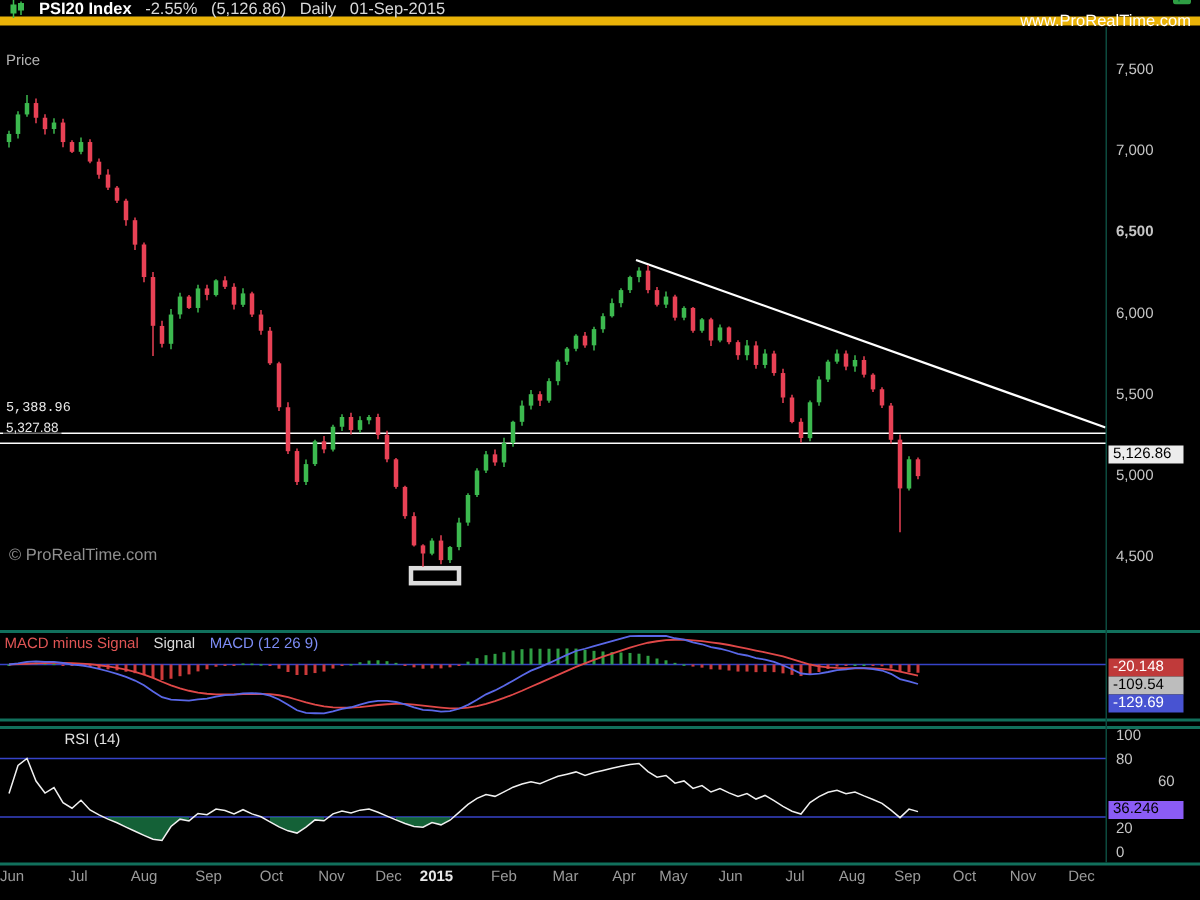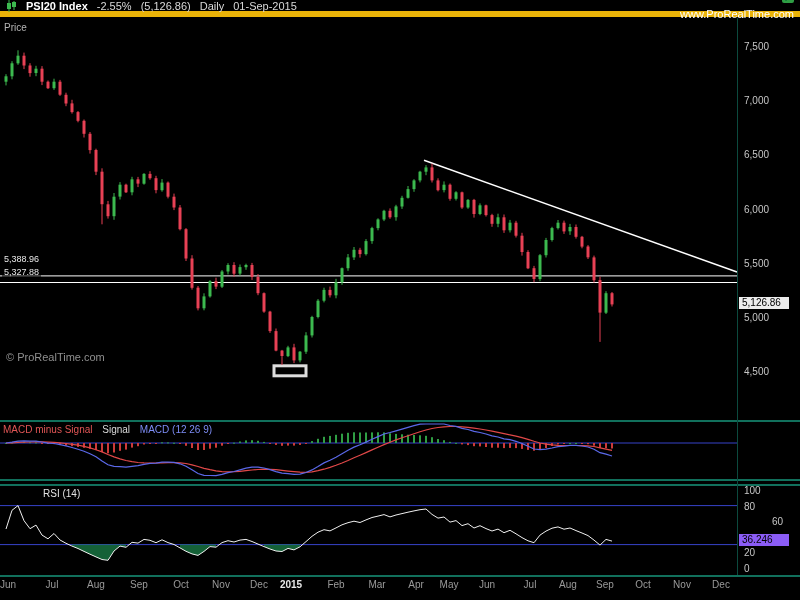--- a/index.html
+++ b/index.html
@@ -6,21 +6,21 @@
   #app{position:relative;width:800px;height:600px;background:#000;overflow:hidden;
        font-family:"Liberation Sans",sans-serif;-webkit-font-smoothing:antialiased;}
   
   .topbar{position:absolute;left:0;top:0;width:800px;height:17px;background:#000;
           border-bottom:6px solid #eab308;display:flex;align-items:center;gap:9px;
           padding:0 6px;box-sizing:border-box;font-size:11px;color:#d8d8d8;}
   .tb-sym{color:#fff;font-weight:bold;}
   .tb-right{margin-left:auto;display:flex;align-items:flex-end;gap:5px;font-weight:normal;color:#fff;flex-direction:column;}
   
   .panel{position:absolute;left:0;background:#000;}
-  #price-panel{top:18px;width:738px;height:351px;}
+  #price-panel{top:31px;width:738px;height:351px;}
   #macd-panel{top:423px;width:738px;height:56px;}
   #rsi-panel{top:487px;width:738px;height:86px;}
   #price-panel svg,#macd-panel svg,#rsi-panel svg{position:absolute;left:0;top:0;display:block;}
   #price-label{position:absolute;top:4px;left:4px;font-size:10px;color:#b4b4b4;}
   #watermark{position:absolute;bottom:6px;left:6px;font-size:11px;color:#8f8f8f;}
   .lvl{position:absolute;left:2px;font-size:9px;color:#e8e8e8;background:rgba(0,0,0,.55);padding:0 2px;}
   
   #price-axis{position:absolute;left:738px;top:18px;width:62px;height:402px;}
   #macd-axis{position:absolute;left:738px;top:423px;width:62px;height:57px;}
   #rsi-axis{position:absolute;left:738px;top:487px;width:62px;height:88px;}
@@ -276,30 +276,30 @@
         <line x1="594" y1="237.6" x2="594" y2="264.6" stroke="#e84155" stroke-width="1"></line>
         <rect x="592.5" y="239.4" width="3" height="22.8" fill="#e84155"></rect>
         <line x1="600" y1="258.6" x2="600" y2="323.9" stroke="#e84155" stroke-width="1"></line>
         <rect x="598.5" y="262.1" width="3" height="32.5" fill="#e84155"></rect>
         <line x1="606" y1="273.2" x2="606" y2="296.0" stroke="#3cb94f" stroke-width="1"></line>
         <rect x="604.5" y="275.2" width="3" height="19.5" fill="#3cb94f"></rect>
         <line x1="612" y1="274.0" x2="612" y2="288.5" stroke="#e84155" stroke-width="1"></line>
         <rect x="610.5" y="275.2" width="3" height="11.2" fill="#e84155"></rect>
       </svg>
     <span id="price-label">Price</span>
-    <span id="level-label-0" class="lvl" style="top: 235.922px;">5,388.96</span>
+    <span id="level-label-0" class="lvl" style="top: 235.922px; font-family: Liberation Mono, monospace;">5,388.96</span>
     <span id="level-label-1" class="lvl" style="top: 248.544px;">5,327.88</span>
     <span id="watermark">© ProRealTime.com</span>
   </div>
 
   <div id="price-axis">
     <span id="price-badge" class="badge" style="top: 279.337px;">5,126.86</span>
   <span class="tick" style="top: 23.055px;">7,500</span>
       <span class="tick" style="top: 77.2621px;">7,000</span>
-      <span class="tick" style="top: 131.469px;">6,500</span>
+      <span class="tick" style="top: 131.469px; font-weight: bold;">6,500</span>
       <span class="tick" style="top: 185.676px;">6,000</span>
       <span class="tick" style="top: 239.883px;">5,500</span>
       <span class="tick" style="top: 294.091px;">5,000</span>
       <span class="tick" style="top: 348.298px;">4,500</span>
     </div>
 
   <div class="sep" style="top:420px"></div>
 
   <div id="macd-panel" class="panel">
     <svg id="macd-svg" width="738" height="56">
@@ -409,20 +409,25 @@
         <polyline points="6,20.0 12,19.8 18,19.5 24,19.2 30,19.0 36,18.9 42,18.9 48,19.1 54,19.4 60,19.8 66,20.5 72,21.3 78,22.2 84,23.4 90,24.9 96,26.7 102,28.9 108,31.5 114,33.9 120,35.9 126,37.5 132,38.7 138,39.5 144,39.9 150,40.0 156,40.0 162,39.8 168,39.7 174,39.6 180,39.8 186,40.5 192,41.8 198,43.5 204,45.3 210,46.7 216,47.9 222,48.6 228,48.8 234,48.7 240,48.4 246,47.7 252,47.0 258,46.5 264,46.2 270,46.3 276,46.7 282,47.4 288,48.1 294,48.7 300,49.2 306,49.3 312,48.8 318,47.7 324,46.2 330,44.4 336,42.3 342,40.0 348,37.5 354,34.8 360,32.2 366,29.6 372,26.9 378,24.3 384,21.6 390,19.2 396,16.9 402,14.8 408,12.7 414,10.7 420,8.8 426,7.0 432,5.5 438,4.5 444,3.8 450,3.5 456,3.5 462,3.9 468,4.4 474,5.2 480,6.0 486,7.0 492,8.2 498,9.4 504,10.7 510,11.9 516,13.2 522,14.6 528,16.4 534,18.3 540,20.0 546,21.2 552,21.9 558,22.3 564,22.5 570,22.5 576,22.5 582,22.6 588,22.9 594,23.5 600,24.8 606,26.1 612,27.4" fill="none" stroke="#e04848" stroke-width="1.2"></polyline>
         <polyline points="6,20.0 12,19.2 18,18.2 24,17.9 30,18.2 36,18.2 42,19.0 48,20.1 54,20.5 60,21.6 66,22.9 72,24.5 78,26.2 84,28.2 90,30.7 96,33.8 102,38.0 108,41.8 114,43.4 120,43.7 126,44.1 132,43.3 138,42.7 144,41.4 150,40.4 156,40.1 162,39.2 168,39.1 174,39.4 180,40.8 186,43.3 192,46.8 198,50.5 204,52.3 210,52.5 216,52.6 222,51.3 228,49.6 234,48.5 240,46.8 246,45.1 252,44.2 258,44.2 264,45.0 270,46.6 276,48.6 282,50.2 288,50.6 294,51.4 300,51.1 306,49.5 312,46.9 318,43.5 324,39.9 330,37.3 336,34.2 342,30.8 348,27.3 354,24.1 360,21.7 366,19.1 372,16.3 378,13.6 384,11.0 390,9.5 396,7.8 402,6.1 408,4.4 414,2.7 420,1.1 426,1.0 432,1.0 438,1.0 444,1.0 450,2.5 456,3.4 462,5.3 468,6.5 474,8.4 480,9.5 486,11.0 492,12.9 498,14.0 504,15.8 510,16.7 516,18.3 522,20.5 528,23.2 534,26.0 540,26.6 546,26.1 552,25.0 558,23.7 564,23.2 570,22.4 576,22.4 582,23.0 588,24.0 594,26.2 600,29.7 606,31.2 612,33.0" fill="none" stroke="#5a68e8" stroke-width="1.2"></polyline>
       </svg>
     <div id="macd-header">
       <span class="mh-hist">MACD minus Signal</span>
       <span class="mh-sig">Signal</span>
       <span class="mh-macd">MACD (12 26 9)</span>
     </div>
   </div>
 
+  <div id="macd-axis">
+    <span id="macd-badge-0" class="badge" style="top: 16.0148px; background: rgb(192, 58, 58); color: rgb(255, 255, 255);">-20.148</span>
+    <span id="macd-badge-1" class="badge" style="top: 28.0148px; background: rgb(189, 189, 189); color: rgb(0, 0, 0);">-109.54</span>
+    <span id="macd-badge-2" class="badge" style="top: 40.0148px; background: rgb(72, 83, 210); color: rgb(255, 255, 255);">-129.69</span>
+  </div>
 
   <div class="sep" style="top:479px"></div>
   <div class="sep" style="top:484px"></div>
 
   <div id="rsi-panel" class="panel">
     <svg id="rsi-svg" width="738" height="86">
         <line x1="0" y1="18.6" x2="738" y2="18.6" stroke="#3743c9" stroke-width="1"></line>
         <line x1="0" y1="57.6" x2="738" y2="57.6" stroke="#3743c9" stroke-width="1"></line>
         <path d="M72,57.6 L72,59.1 L78,61.5 L84,64.4 L90,67.2 L96,69.9 L102,72.5 L108,73.3 L114,64.0 L120,59.1 L126,60.3 L126,57.6 Z M180,57.6 L180,60.9 L186,64.3 L192,66.9 L198,68.4 L204,64.4 L210,59.6 L216,60.2 L216,57.6 Z M264,57.6 L264,59.6 L270,62.0 L276,64.0 L282,64.5 L288,61.4 L294,62.9 L300,59.8 L300,57.6 Z M600,57.6 L600,58.1 L600,57.6 Z " fill="#1d8a4e" fill-opacity="0.7"></path>
         <polyline points="6,42.0 12,23.3 18,18.6 24,33.7 30,41.7 36,38.1 42,48.1 48,51.8 54,46.5 60,53.0 66,56.3 72,59.1 78,61.5 84,64.4 90,67.2 96,69.9 102,72.5 108,73.3 114,64.0 120,59.1 126,60.3 132,55.3 138,56.1 144,52.4 150,53.3 156,55.7 162,52.8 168,55.6 174,57.5 180,60.9 186,64.3 192,66.9 198,68.4 204,64.4 210,59.6 216,60.2 222,55.6 228,53.7 234,55.0 240,53.1 246,52.4 252,54.5 258,57.1 264,59.6 270,62.0 276,64.0 282,64.5 288,61.4 294,62.9 300,59.8 306,54.6 312,49.3 318,45.2 324,42.7 330,43.9 336,40.9 342,37.8 348,35.7 354,34.2 360,35.5 366,32.9 372,30.5 378,29.1 384,27.6 390,29.9 396,28.0 402,26.6 408,25.2 414,23.9 420,22.7 426,22.0 432,27.4 438,31.1 444,30.0 450,35.1 456,33.6 462,38.6 468,36.7 474,41.0 480,38.7 486,41.6 492,44.0 498,42.1 504,45.7 510,43.3 516,46.8 522,50.6 528,53.8 534,55.7 540,48.1 546,44.1 552,41.2 558,39.9 564,42.2 570,41.0 576,43.6 582,46.0 588,48.6 594,53.1 600,58.1 606,52.4 612,54.1" fill="none" stroke="#f0f0f0" stroke-width="1"></polyline>

